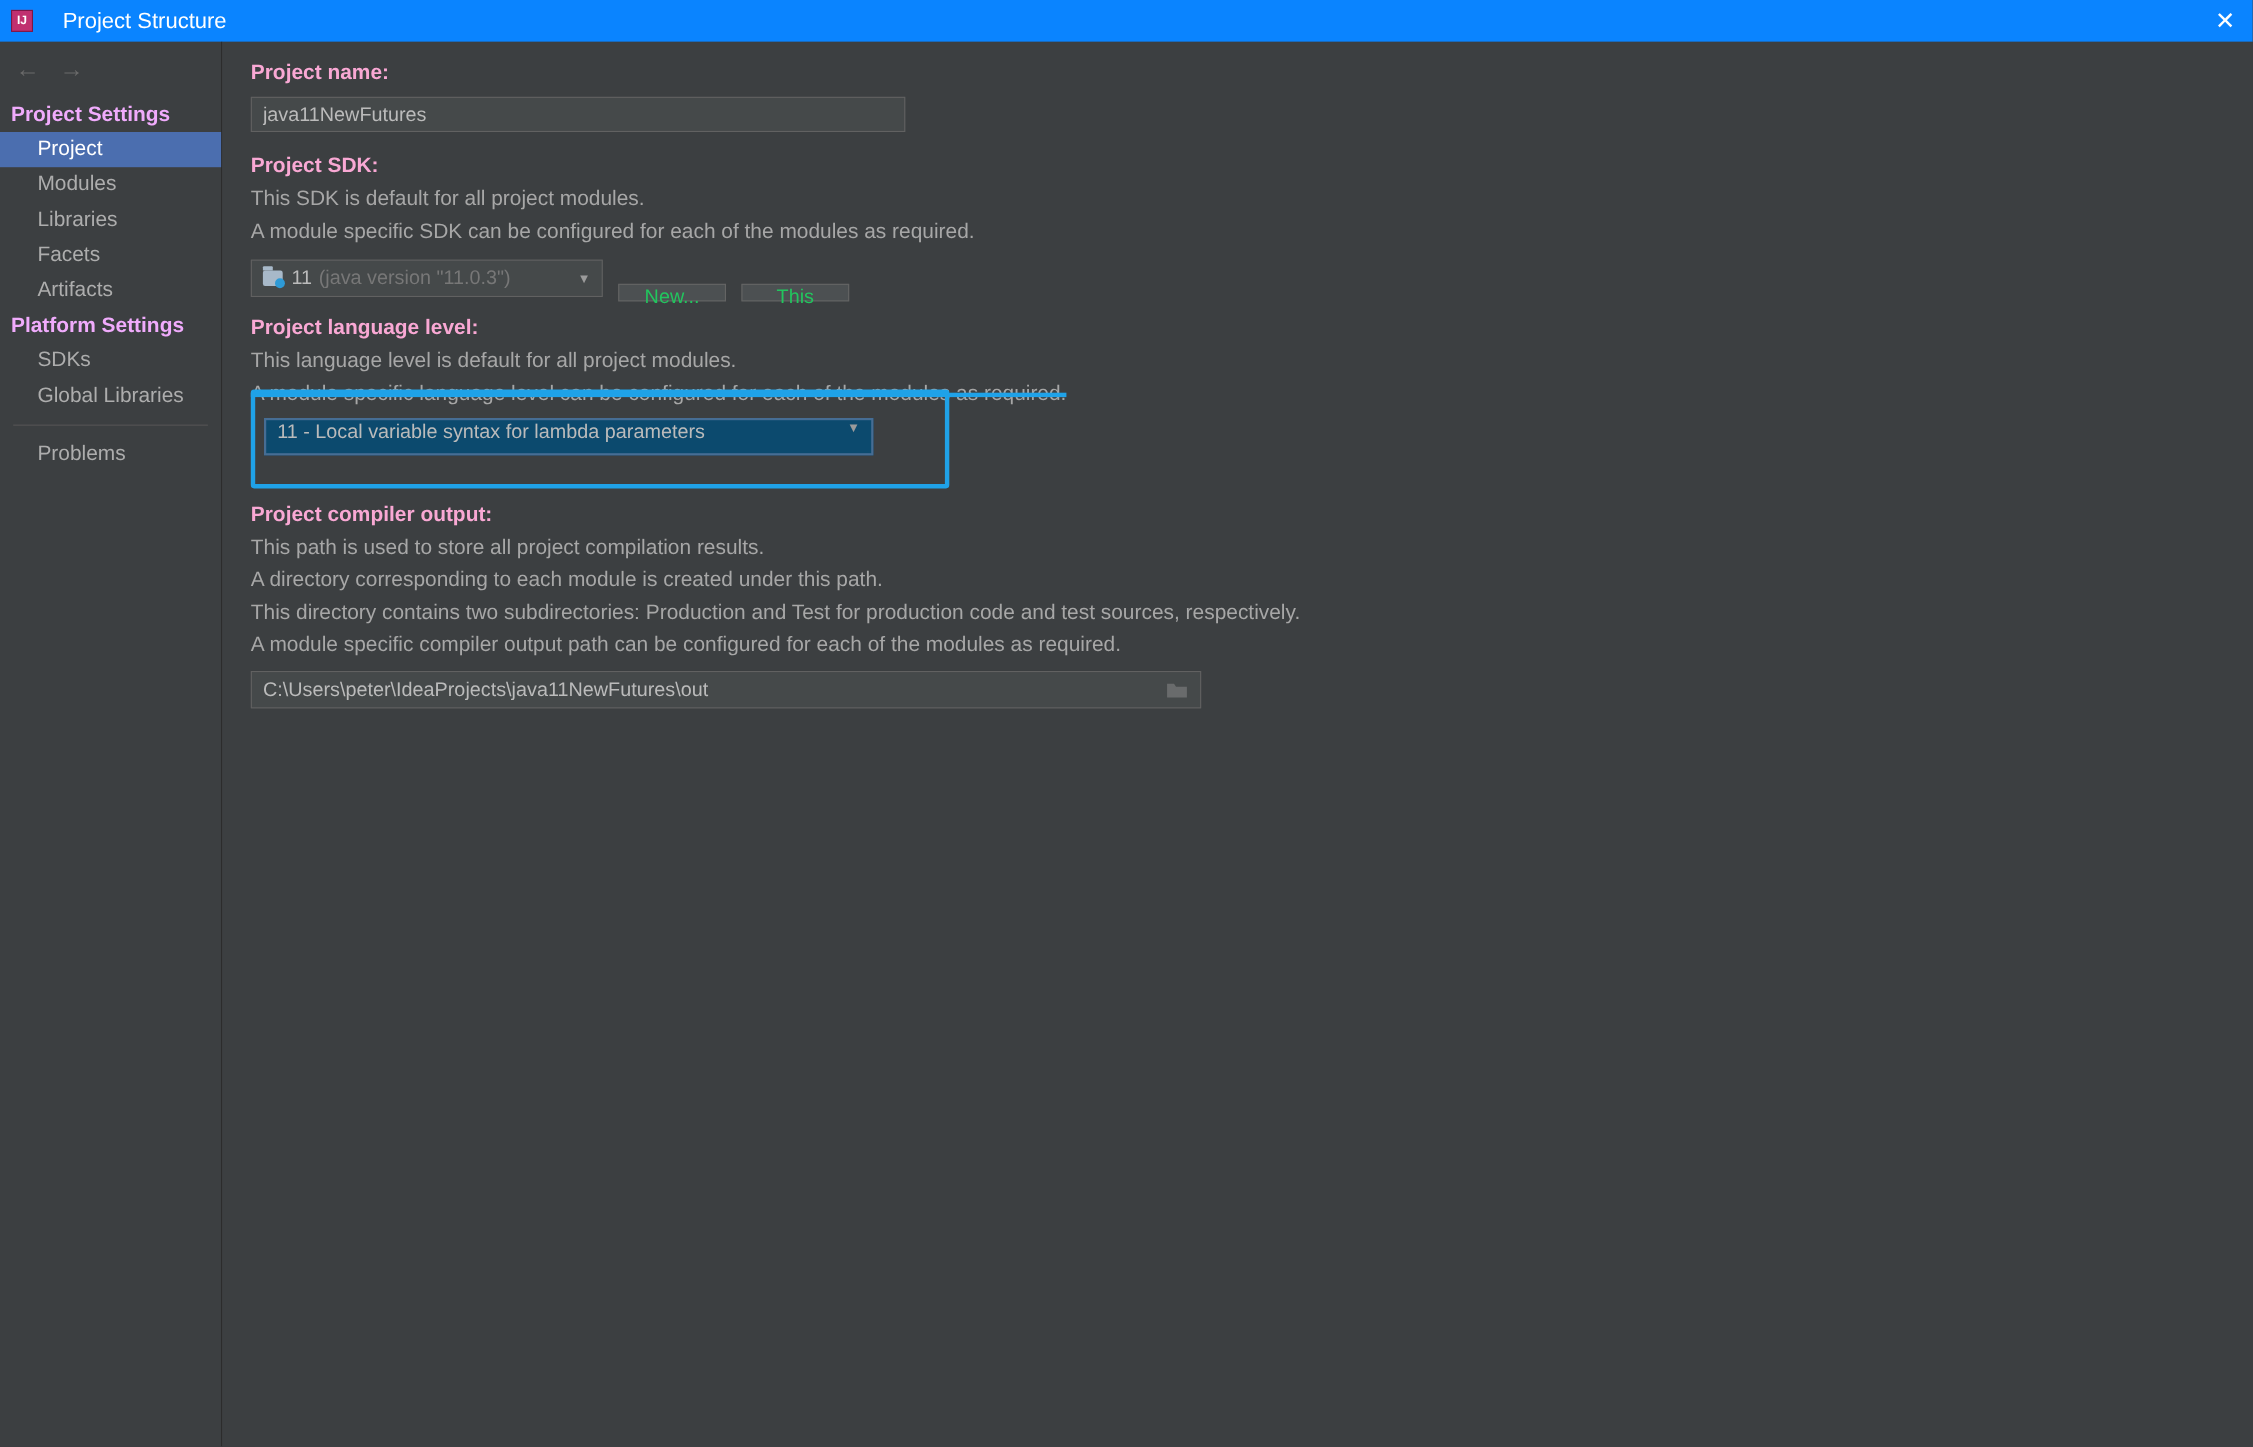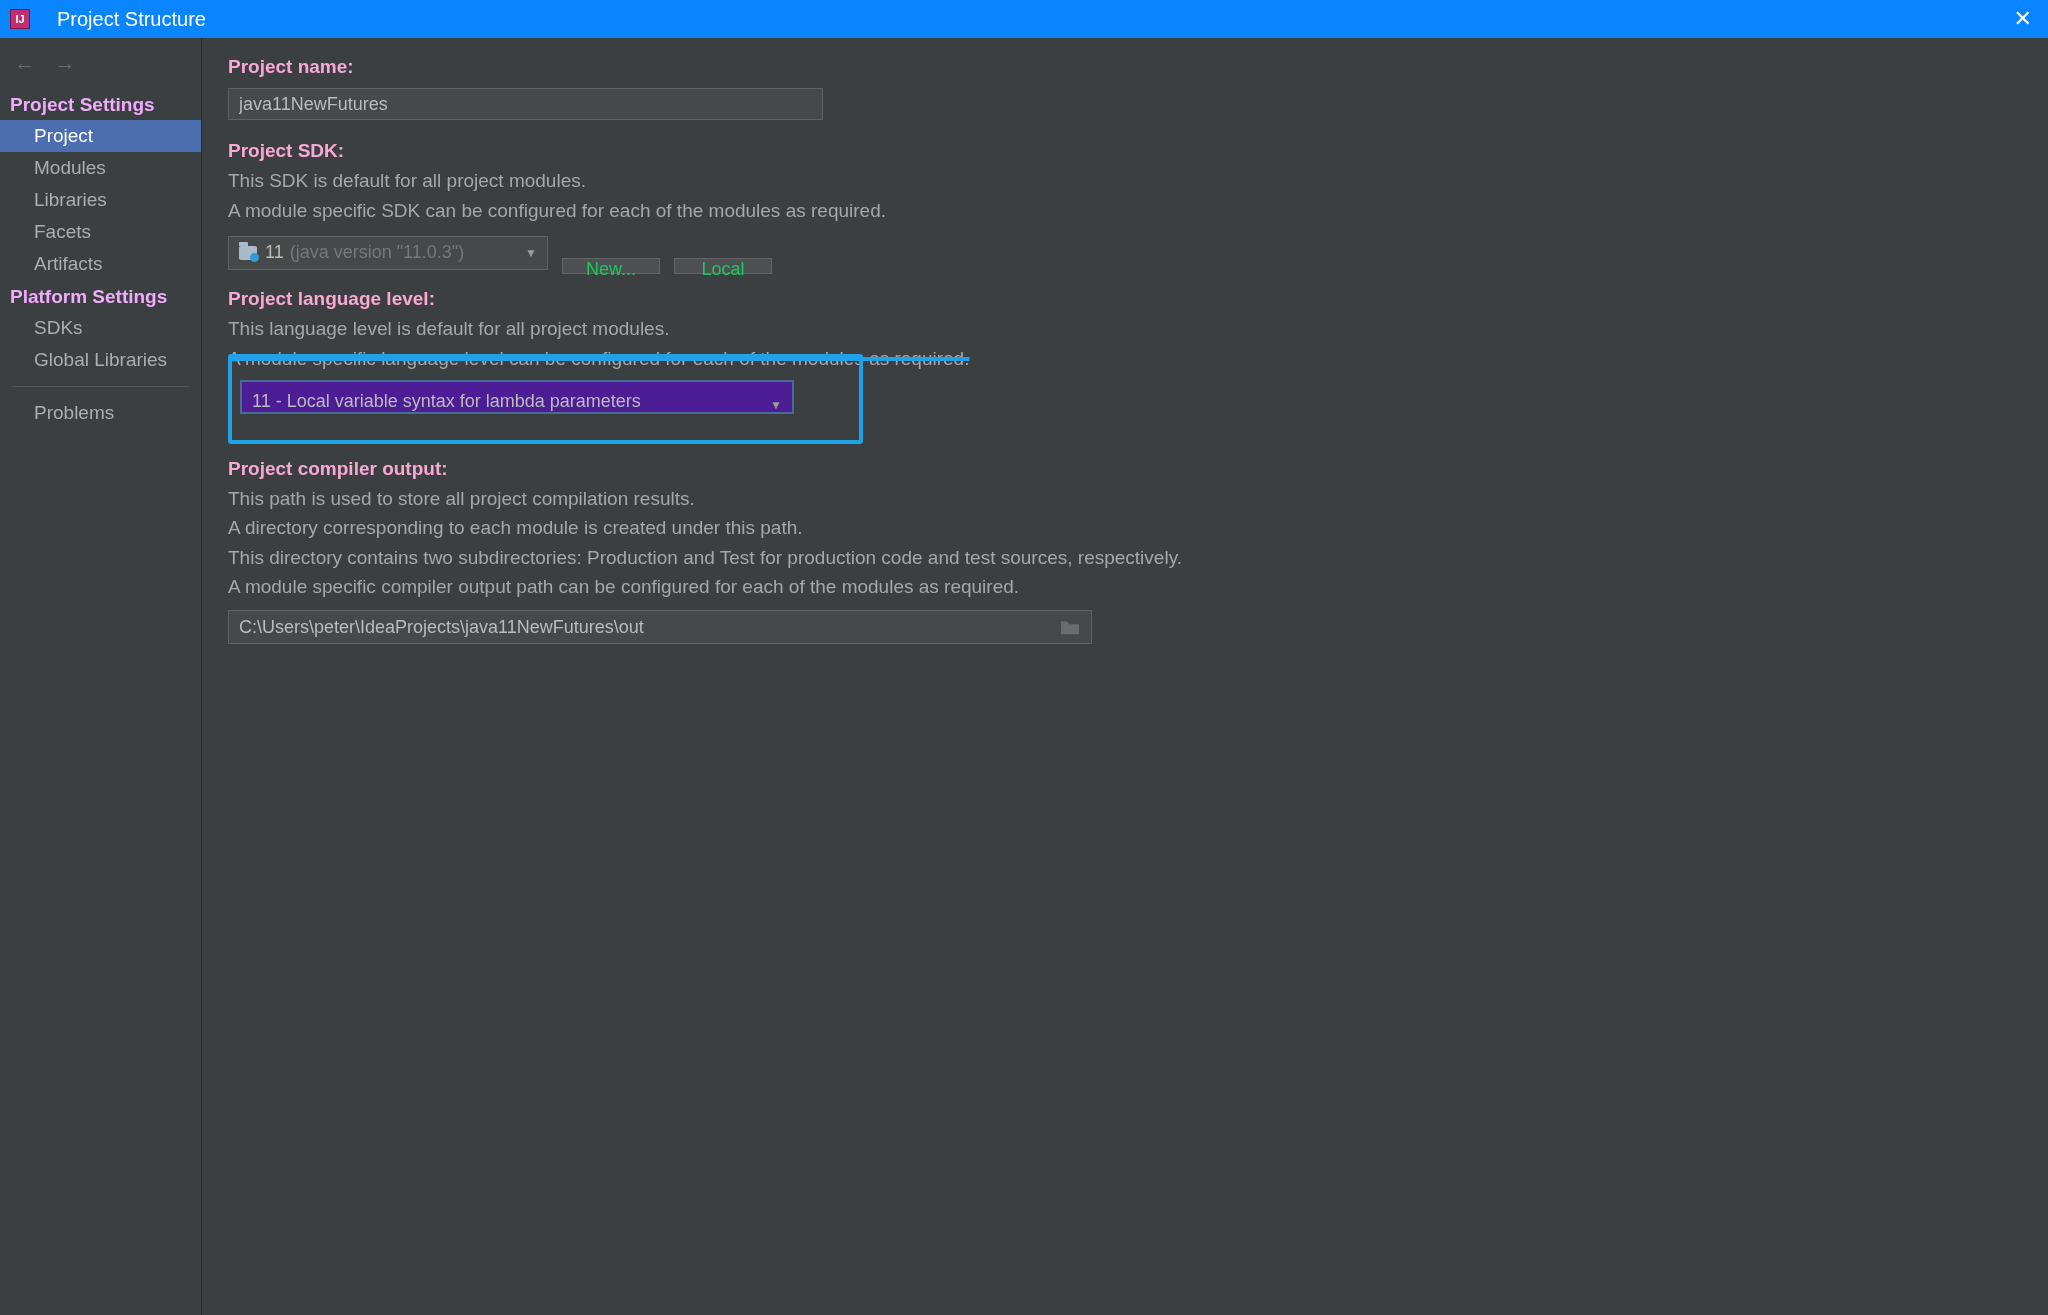--- a/index.html
+++ b/index.html
@@ -158,24 +158,24 @@
     padding: 22px 16px 26px 8px;
     margin-top: -18px;
     margin-bottom: 10px;
     width: 635px;
     position: relative;
     background: transparent;
   }
   .lang-select {
     width: 554px;
     height: 34px;
-    background: #4c1d95;
+    background: #0c4a6e;
     border: 2px solid #466d94;
     display: flex;
-    align-items: flex-end;
+    align-items: flex-start;
     padding: 0 10px;
     font-size: 18px;
     color: #bbbbbb;
     cursor: pointer;
   }
   .lang-select .chev { margin-left: auto; font-size: 12px; color: #9b9b9b; }
   .output-row {
     width: 864px;
     height: 34px;
     background: #45494a;
@@ -241,21 +241,21 @@
       <div class="desc desc-block">This SDK is default for all project modules.</div>
       <div class="desc">A module specific SDK can be configured for each of the modules as required.</div>
       <div class="row">
         <div class="sdk-select">
           <span class="folder-icon"></span>
           <span>11</span>
           <span class="sdk-version">(java version "11.0.3")</span>
           <span class="chev">▼</span>
         </div>
         <button class="btn">New...</button>
-        <button class="btn">Local</button>
+        <button class="btn">This</button>
       </div>
 
       <div class="field-label">Project language level:</div>
       <div class="desc desc-block">This language level is default for all project modules.</div>
       <div class="desc" style="text-decoration: line-through; text-decoration-color:#1fa2e8; text-decoration-thickness:4px;">A module specific language level can be configured for each of the modules as required.</div>
 
       <div class="highlight-box">
         <div class="lang-select">
           <span>11 - Local variable syntax for lambda parameters</span>
           <span class="chev">▼</span>

